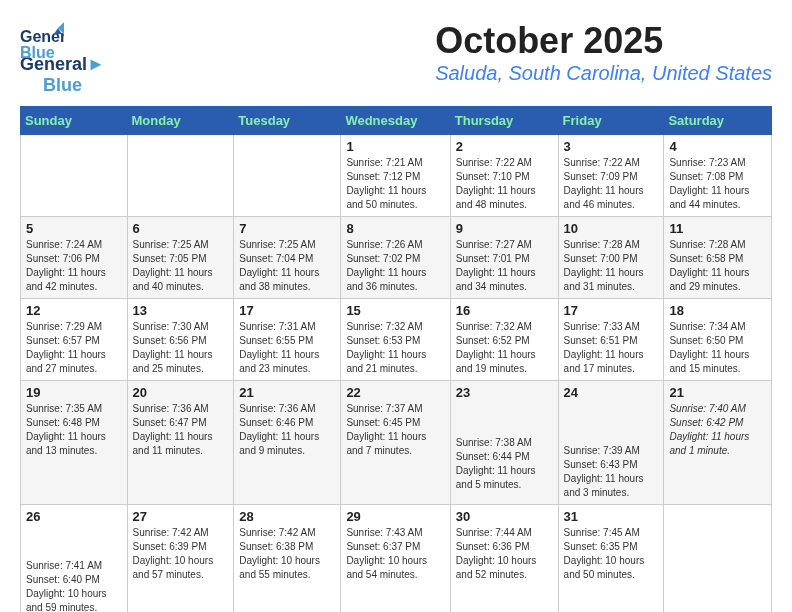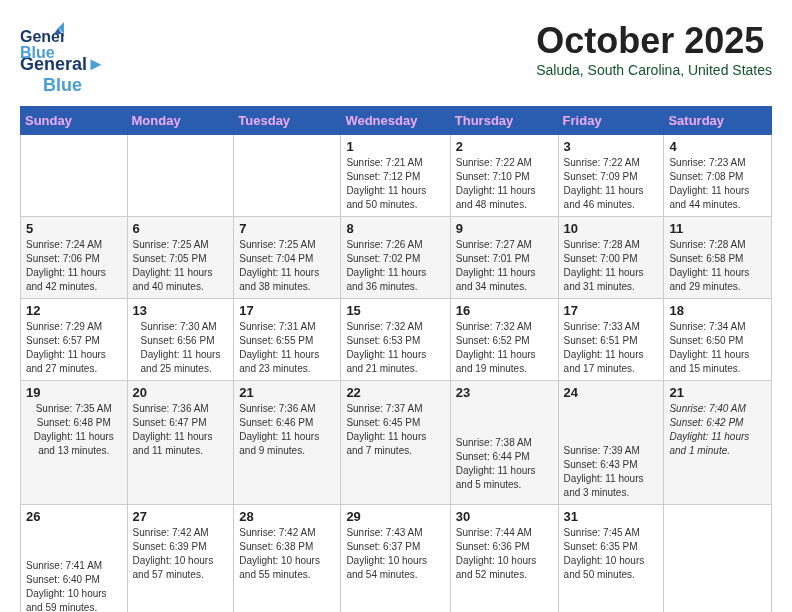--- a/index.html
+++ b/index.html
@@ -23,31 +23,32 @@
     }
     .title-block {
       text-align: left;
     }
     .month-title {
       font-size: 36px;
       font-weight: bold;
       color: #222;
     }
     .location {
-      font-size: 14px;
-      color: #14532d;
+      font-size: 20px;
+      color: #3b82f6;
+      font-style: italic;
     }
     table {
       width: 100%;
       border-collapse: collapse;
       font-size: 11px;
     }
     thead th {
       background-color: #2a5db0;
-      color: #f0abfc;
+      color: #86efac;
       padding: 6px 4px;
       text-align: left;
       font-size: 13px;
       font-weight: bold;
       border: 1px solid #2a5db0;
     }
     td {
       border: 1px solid #ccc;
       vertical-align: top;
       padding: 4px 5px;
@@ -202,21 +203,21 @@
       <tr>
         <td>
           <div class="day-num">12</div>
           <div class="day-info" style="white-space: pre-line;">Sunrise: 7:29 AM
 Sunset: 6:57 PM
 Daylight: 11 hours
 and 27 minutes.</div>
         </td>
         <td>
           <div class="day-num">13</div>
-          <div class="day-info" style="white-space: pre-line; margin-left: 8px;">Sunrise: 7:30 AM
+          <div class="day-info" style="white-space: pre-line;">Sunrise: 7:30 AM
 Sunset: 6:56 PM
 Daylight: 11 hours
 and 25 minutes.</div>
         </td>
         <td>
           <div class="day-num">17</div>
           <div class="day-info" style="white-space: pre-line;">Sunrise: 7:31 AM
 Sunset: 6:55 PM
 Daylight: 11 hours
 and 23 minutes.</div>
@@ -246,21 +247,21 @@
           <div class="day-num">18</div>
           <div class="day-info" style="white-space: pre-line;">Sunrise: 7:34 AM
 Sunset: 6:50 PM
 Daylight: 11 hours
 and 15 minutes.</div>
         </td>
       </tr>
       <tr>
         <td>
           <div class="day-num">19</div>
-          <div class="day-info" style="white-space: pre-line; text-align: center;">Sunrise: 7:35 AM
+          <div class="day-info" style="white-space: pre-line;">Sunrise: 7:35 AM
 Sunset: 6:48 PM
 Daylight: 11 hours
 and 13 minutes.</div>
         </td>
         <td>
           <div class="day-num">20</div>
           <div class="day-info" style="white-space: pre-line;">Sunrise: 7:36 AM
 Sunset: 6:47 PM
 Daylight: 11 hours
 and 11 minutes.</div>

